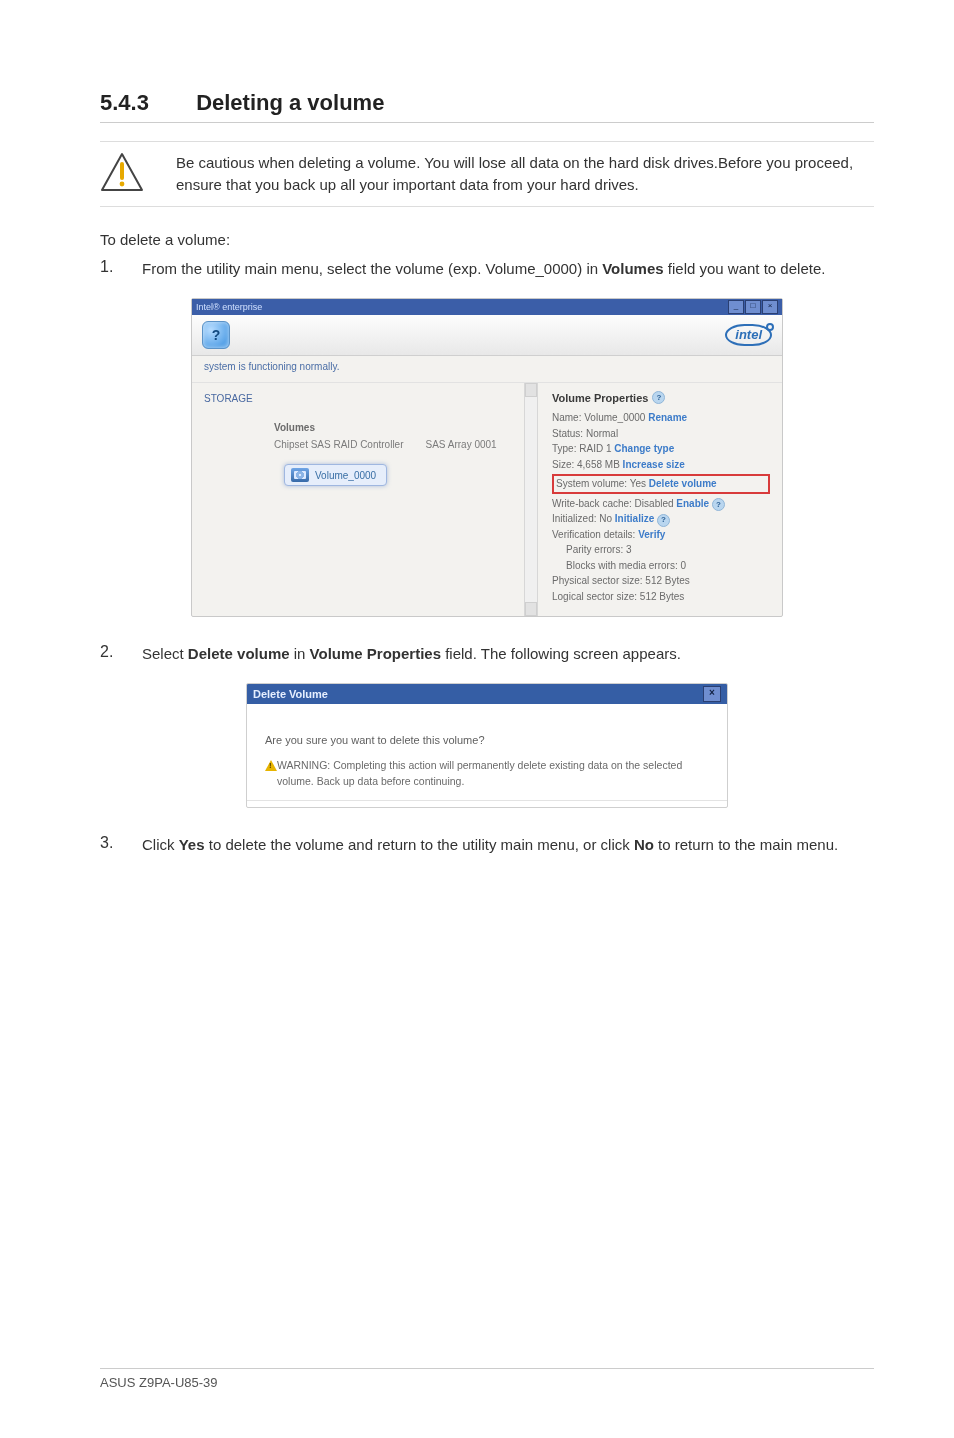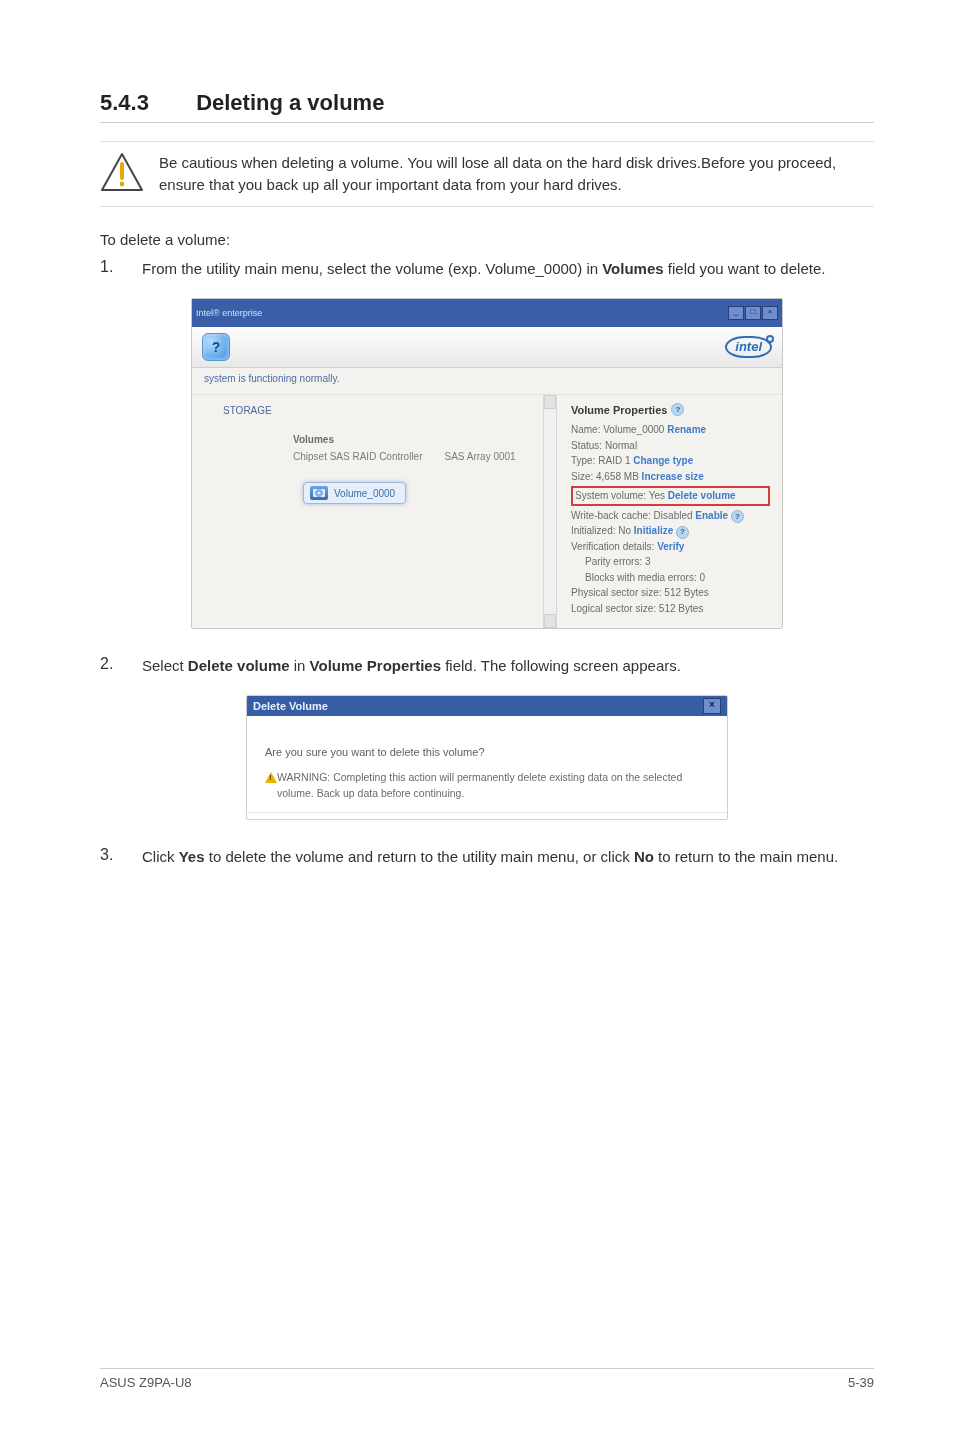--- a/index.html
+++ b/index.html
@@ -23,21 +23,21 @@
   }
   .section-num { display: inline-block; min-width: 90px; }
   .under-line {
     border-top: 1px solid #ccc;
     margin-bottom: 18px;
     margin-top: 4px;
   }
   .caution-row {
     display: flex;
     align-items: flex-start;
-    gap: 15px;
+    gap: 32px;
     border-top: 1px solid #ddd;
     border-bottom: 1px solid #ddd;
     padding: 10px 0 10px 0;
     margin-bottom: 22px;
   }
   .caution-icon {
     flex: 0 0 auto;
   }
   .caution-icon svg { display: block; }
   .caution-text {
@@ -77,21 +77,21 @@
   
   .ss1 {
     width: 590px;
   }
   .ss1-titlebar {
     height: 16px;
     background: linear-gradient(#3b5ea8, #3b5ea8);
     display: flex;
     justify-content: space-between;
     align-items: center;
-    padding: 6px 4px;
+    padding: 0 4px;
     font-size: 9px;
     color: #cfe0ff;
   }
   .ss1-titlebar .win-btns {
     display: flex; gap: 1px;
   }
   .ss1-titlebar .win-btn {
     width: 14px; height: 12px; background: #6f8ed0;
     border: 1px solid #2a3f72;
     font-size: 8px; line-height: 10px; text-align: center; color: #102040;
@@ -134,40 +134,39 @@
   .ss1-status {
     font-size: 10px;
     color: #4b6ea6;
     padding: 5px 12px 10px 12px;
     border-bottom: 1px solid #e2e2e2;
   }
   .ss1-body {
     display: flex;
     min-height: 184px;
     position: relative;
-    padding-left: 19px;
   }
   .ss1-left {
     flex: 0 0 310px;
     padding: 10px 10px 10px 12px;
   }
   .ss1-left .grp-label {
     font-size: 10px; color: #4868a0;
     margin-bottom: 4px;
   }
   .ss1-left .vol-area {
     margin: 18px 0 0 70px;
   }
   .ss1-left .vol-head {
     font-size: 10px; font-weight: bold; color: #6b6b6b;
     margin-bottom: 6px;
   }
   .ss1-left .ctrl-row {
     display:flex; gap:22px; align-items:center;
-    font-size:10px; color:#7b7b7b; margin-bottom:20px;
+    font-size:10px; color:#7b7b7b; margin-bottom:14px;
   }
   .ss1-left .vol-chip {
     display:inline-flex; align-items:center; gap:6px;
     border:1px solid #9fb7e0; background:#e6eefb;
     border-radius:4px; padding:3px 10px 3px 6px;
     font-size:10px; color:#396fa5;
     box-shadow: 0 0 4px rgba(100,140,200,.5);
     margin-left: 10px;
   }
   .ss1-left .vol-chip .disk-ic {
@@ -267,21 +266,20 @@
   }
   .ss2-foot .btn-no {
     border-color:#4c92d8; box-shadow:0 0 4px rgba(76,146,216,.6);
   }
   .footer {
     position: absolute;
     bottom: 40px;
     left: 100px;
     right: 80px;
     display: flex;
-    justify-content: space-between;
     font-size: 13px;
     color: #555;
     border-top: 1px solid #ccc;
     padding-top: 6px;
   }
 </style>
 </head>
 <body>
 
 <div class="page">

